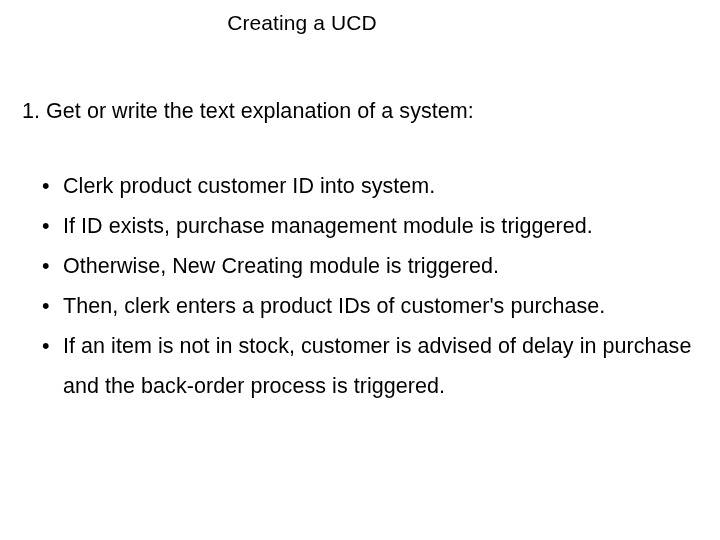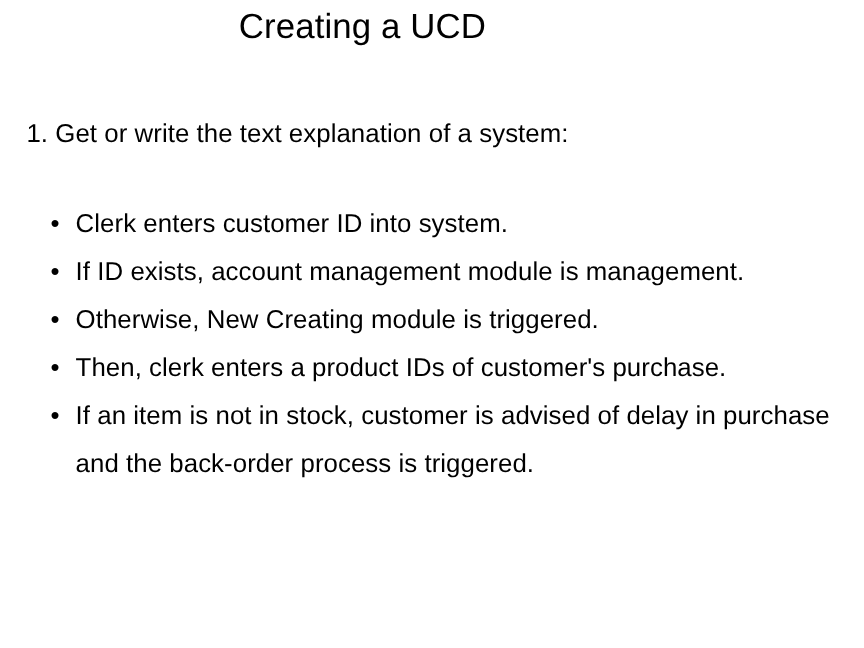--- a/index.html
+++ b/index.html
@@ -20,21 +20,21 @@
     height: 540px;
     background: #ffffff;
     box-sizing: border-box;
   }
   .slide-title {
     position: absolute;
     top: 4px;
     left: 0;
     width: 604px;
     text-align: center;
-    font-size: 29px;
+    font-size: 21px;
     line-height: 38px;
     font-weight: 400;
     letter-spacing: 0.1px;
     color: #000000;
     white-space: nowrap;
   }
   .body-block {
     position: absolute;
     top: 96px;
     left: 22px;
@@ -85,25 +85,25 @@
 
   <div class="slide-title">Creating a UCD</div>
 
   <div class="body-block">
     <p class="numbered-line">1. Get or write the text explanation of a system:</p>
   </div>
 
   <ul class="bullet-list">
     <li class="bullet-item">
       <span class="bullet-marker">•</span>
-      <span class="bullet-text">Clerk enters customer ID into system.</span>
+      <span class="bullet-text">Clerk product customer ID into system.</span>
     </li>
     <li class="bullet-item">
       <span class="bullet-marker">•</span>
-      <span class="bullet-text">If ID exists, account management module is management.</span>
+      <span class="bullet-text">If ID exists, purchase management module is triggered.</span>
     </li>
     <li class="bullet-item">
       <span class="bullet-marker">•</span>
       <span class="bullet-text">Otherwise, New Creating module is triggered.</span>
     </li>
     <li class="bullet-item">
       <span class="bullet-marker">•</span>
       <span class="bullet-text">Then, clerk enters a product IDs of customer's purchase.</span>
     </li>
     <li class="bullet-item">

